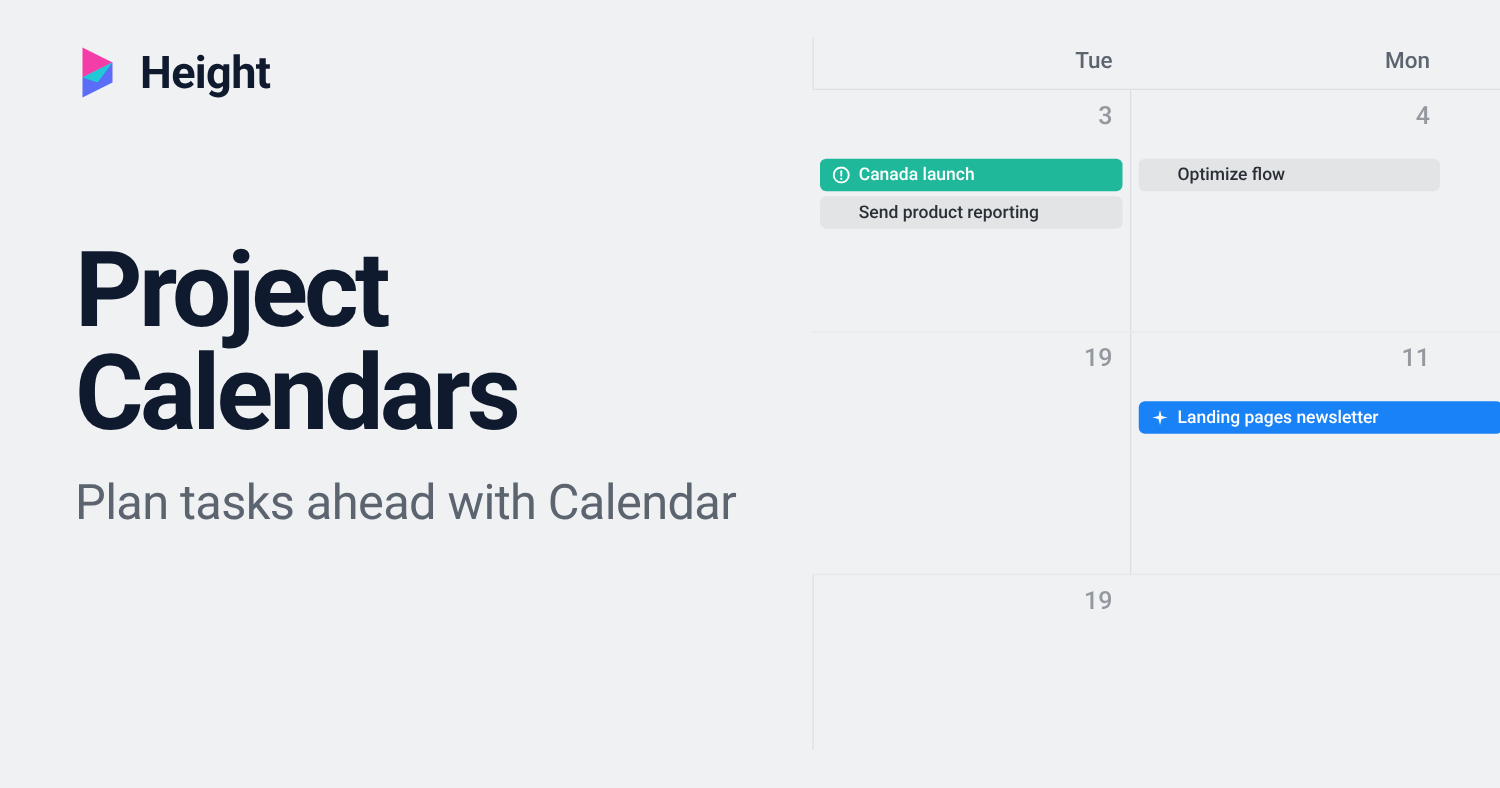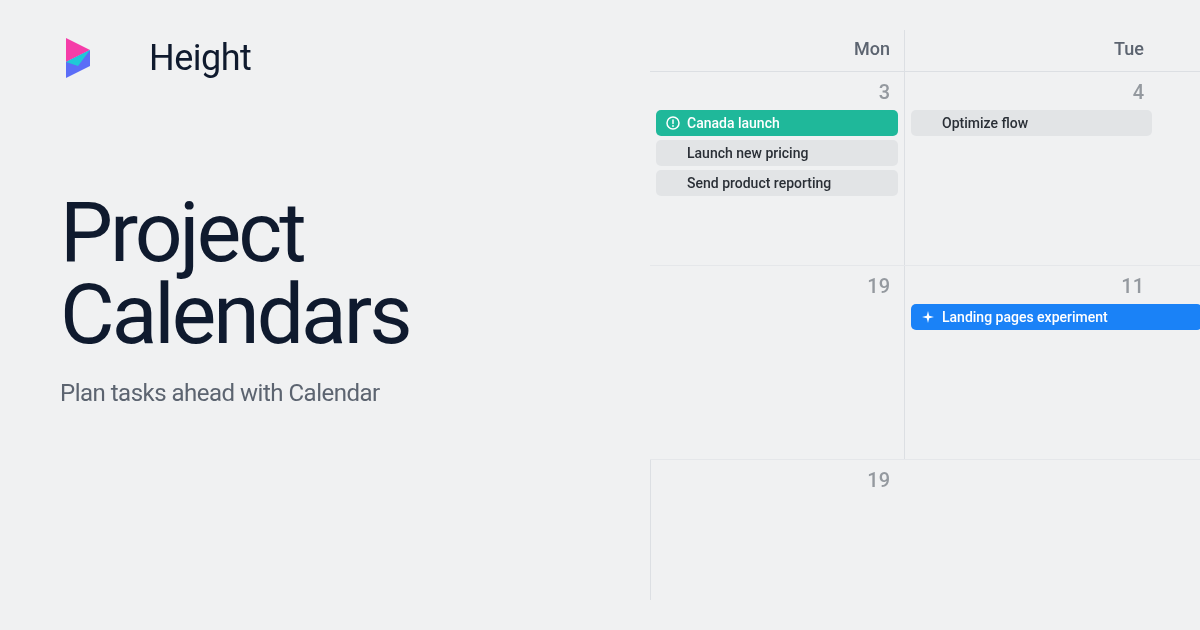--- a/index.html
+++ b/index.html
@@ -18,36 +18,35 @@
       width: 540px;
     }
     .brand {
       display: flex;
       align-items: center;
       gap: 14px;
     }
     .brand-logo svg { display: block; }
     .brand-name {
       font-size: 36px;
-      font-weight: 400;
+      font-weight: 700;
       color: #0f1a2e;
       letter-spacing: -0.5px;
-      margin-left: 37px;
     }
     .headline {
       margin-top: 112px;
       font-size: 84px;
-      font-weight: 400;
+      font-weight: 700;
       color: #0f1a2e;
       line-height: 0.98;
       letter-spacing: -3px;
     }
     .subhead {
       margin-top: 22px;
-      font-size: 24px;
+      font-size: 39px;
       font-weight: 400;
       color: #5c6470;
       letter-spacing: -0.5px;
     }
     .calendar {
       position: absolute;
       left: 650px;
       top: 30px;
       width: 560px;
     }
@@ -78,21 +77,21 @@
     }
     .cal-day.tue { border-left: 1px solid #dcdfe3; }
     .day-num {
       text-align: right;
       font-size: 20px;
       font-weight: 500;
       color: #94999f;
       padding-right: 8px;
       padding-bottom: 6px;
     }
-    .events { display: flex; flex-direction: column; gap: 4px; }
+    .events { display: flex; flex-direction: column; gap: 4px; margin-top: 17px; }
     .event {
       height: 26px;
       border-radius: 5px;
       display: flex;
       align-items: center;
       padding: 0 10px;
       font-size: 14px;
       font-weight: 500;
       gap: 7px;
     }
@@ -119,40 +118,37 @@
   </div>
   <h1 class="headline">
     <span>Project</span><br>
     <span>Calendars</span>
   </h1>
   <p class="subhead">Plan tasks ahead with Calendar</p>
 </div>
 
 <div class="calendar">
   <div class="cal-header-row">
+    <div class="cal-header-cell tue">Tue</div>
     <div class="cal-header-cell">Mon</div>
-    <div class="cal-header-cell tue">Tue</div>
   </div>
 
   <div class="cal-week">
     <div class="cal-day">
       <div class="day-num">3</div>
       <div class="events">
         <div class="event teal">
           <span class="ev-icon">
             <svg width="14" height="14" viewBox="0 0 14 14">
                 <circle cx="7" cy="7" r="6" fill="none" stroke="#fff" stroke-width="1.5"></circle>
                 <line x1="7" y1="4" x2="7" y2="7.5" stroke="#fff" stroke-width="1.5" stroke-linecap="round"></line>
                 <circle cx="7" cy="10" r="0.9" fill="#fff"></circle>
               </svg>
           </span>
           <span>Canada launch</span>
-        </div>
-        <div class="event gray">
-          <span>Launch new pricing</span>
         </div>
         <div class="event gray">
           <span>Send product reporting</span>
         </div>
       </div>
     </div>
     <div class="cal-day tue">
       <div class="day-num">4</div>
       <div class="events">
         <div class="event gray">
@@ -168,21 +164,21 @@
     </div>
     <div class="cal-day tue">
       <div class="day-num">11</div>
       <div class="events">
         <div class="event blue wide">
           <span class="ev-icon">
             <svg width="14" height="14" viewBox="0 0 14 14">
                 <path d="M7 1 L8.2 5.8 L13 7 L8.2 8.2 L7 13 L5.8 8.2 L1 7 L5.8 5.8 Z" fill="#fff"></path>
               </svg>
           </span>
-          <span>Landing pages experiment</span>
+          <span>Landing pages newsletter</span>
         </div>
       </div>
     </div>
   </div>
 
   <div class="cal-week short">
     <div class="cal-day tue">
       <div class="day-num">19</div>
     </div>
   </div>

